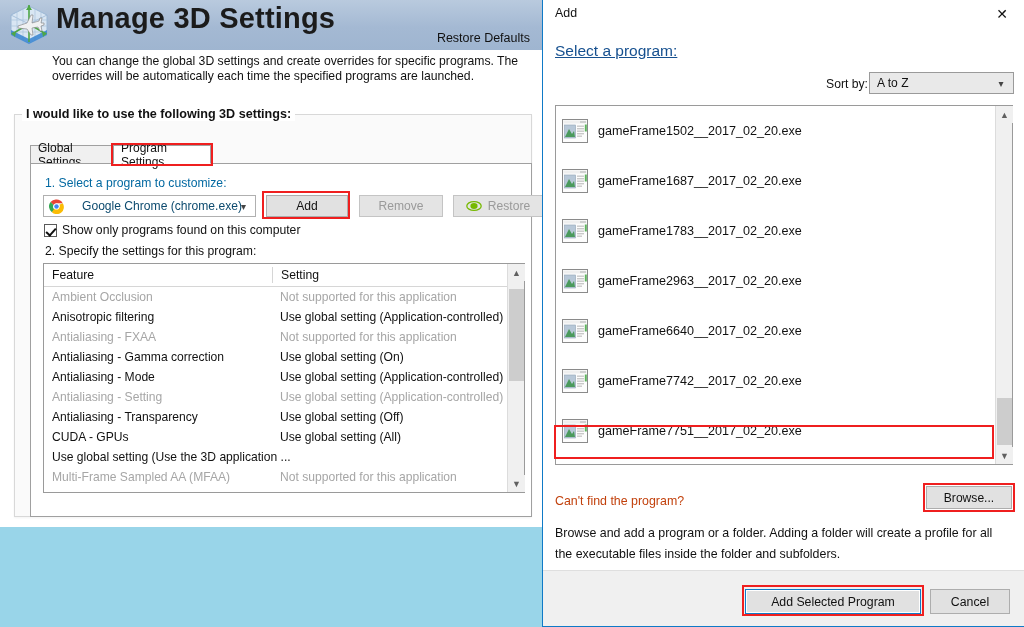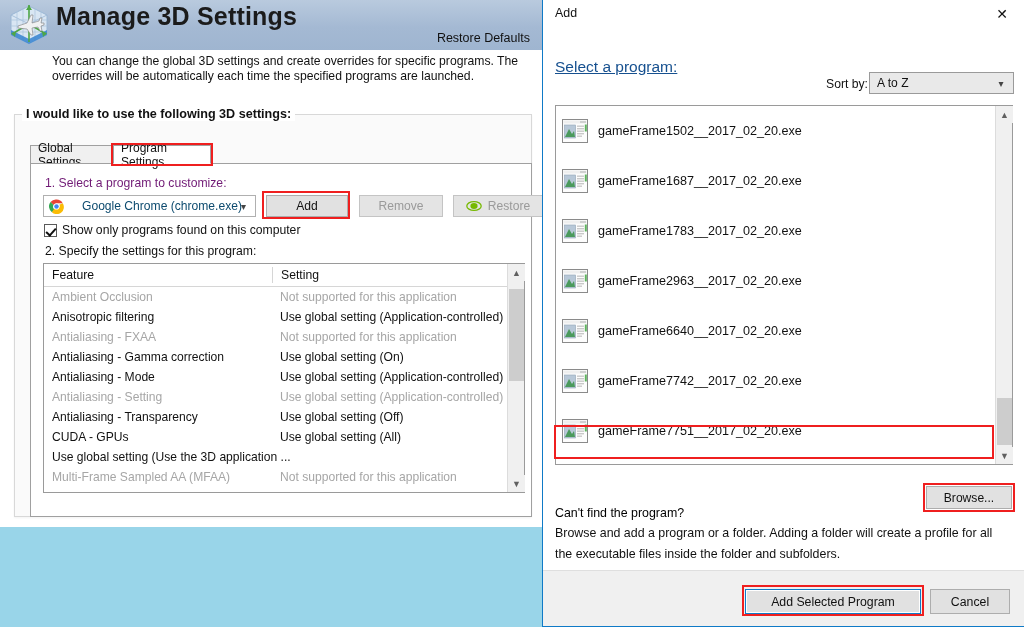--- a/index.html
+++ b/index.html
@@ -21,21 +21,21 @@
   }
   #nv-header {
     position: absolute; left: 0; top: 0; width: 542px; height: 50px;
     background: linear-gradient(to bottom, #b9cade 0%, #a4b9d3 55%, #9fb5d0 100%);
   }
   #nv-icon {
     position: absolute; left: 6px; top: 2px; width: 46px; height: 46px;
   }
   #nv-title {
     position: absolute; left: 56px; top: 2px;
-    font-size: 25px; font-weight: bold; letter-spacing: .2px;
+    font-size: 29px; font-weight: bold; letter-spacing: .2px;
     color: #1b1b1b;
     font-family: "Liberation Sans", sans-serif;
   }
   #restore-defaults {
     position: absolute; right: 12px; top: 31px;
     font-size: 12.5px; color: #111;
   }
   #nv-desc {
     position: absolute; left: 52px; top: 54px; width: 486px;
     font-size: 12.2px; line-height: 15px; color: #111;
@@ -66,21 +66,21 @@
   #tab-global { left: 0; width: 82px; }
   #tab-program { left: 83px; width: 98px; }
   .tabpanel {
     position: absolute; left: 0; top: 18px; width: 502px; height: 354px;
     border: 1px solid #a0a0a0; background: #ffffff;
   }
   .redbox {
     position: absolute; border: 2px solid #ef1f1f; pointer-events: none; z-index: 20;
   }
   
-  #step1-label { position: absolute; left: 14px; top: 12px; font-size: 12.2px; color: #701a75; }
+  #step1-label { position: absolute; left: 14px; top: 12px; font-size: 12.2px; color: #0369a1; }
   #combo-program {
     position: absolute; left: 12px; top: 31px; width: 213px; height: 22px;
     border: 1px solid #b0b0b0; background: #ffffff;
     display: flex; align-items: center;
   }
   #chrome-icon { width: 15px; height: 15px; margin-left: 5px; flex: 0 0 auto; }
   #combo-program .ctext {
     margin-left: 18px; font-size: 12.1px; color: #0c4a6e;
     white-space: nowrap; overflow: hidden;
   }
@@ -164,21 +164,21 @@
   }
   #dlg-title {
     position: absolute; left: 12px; top: 6px; font-size: 12.4px; color: #111;
   }
   #dlg-close {
     position: absolute; right: 0px; top: 0px; width: 44px; height: 28px;
     display: flex; align-items: center; justify-content: center;
     font-size: 14px; color: #111;
   }
   #dlg-heading {
-    position: absolute; left: 12px; top: 58px;
+    position: absolute; left: 12px; top: 42px;
     font-size: 15.5px; color: #16508f;
   }
   #dlg-heading u { text-decoration: underline; }
   #sortby-label {
     position: absolute; right: 156px; top: 77px; font-size: 12.2px; color: #111;
   }
   #sortby-combo {
     position: absolute; right: 10px; top: 72px; width: 145px; height: 22px;
     border: 1px solid #9a9a9a; background: #e9e9e9;
     display: flex; align-items: center;
@@ -190,21 +190,21 @@
   }
   #proglist {
     position: absolute; left: 12px; top: 105px; width: 458px; height: 360px;
     border: 1px solid #9a9a9a; background: #ffffff; display: flex;
   }
   #proglist-body { flex: 1 1 auto; position: relative; overflow: hidden; }
   .pitem { height: 50px; display: flex; align-items: center; padding-left: 6px; }
   .pitem .pname { margin-left: 10px; font-size: 12.6px; color: #111; }
   .appicon { width: 26px; height: 24px; flex: 0 0 auto; }
   #cantfind {
-    position: absolute; left: 12px; top: 494px; font-size: 12.4px; color: #000000; margin-top: 12px;
+    position: absolute; left: 12px; top: 494px; font-size: 12.4px; color: #c2410c;
   }
   #btn-browse {
     position: absolute; right: 12px; top: 486px; width: 86px; height: 23px;
     border: 1px solid #adadad; background: #e1e1e1;
     display: flex; align-items: center; justify-content: center;
     font-size: 12.1px; color: #111;
   }
   #browse-desc {
     position: absolute; left: 12px; top: 523px; width: 456px;
     font-size: 12.4px; line-height: 21px; color: #111;

